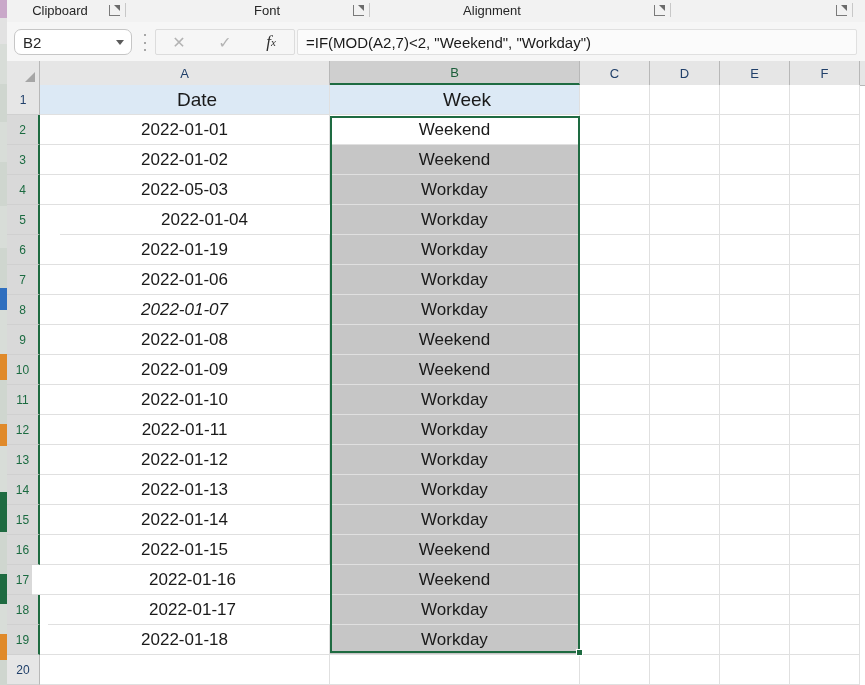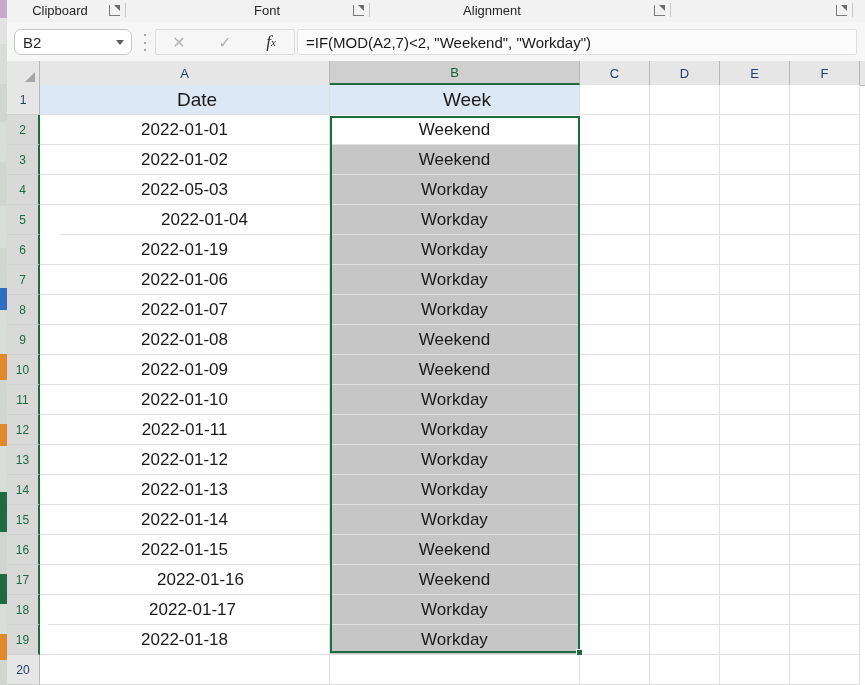--- a/index.html
+++ b/index.html
@@ -496,21 +496,21 @@
         <div class="cell sel-fill" style="left: 323px; width: 250px; top: 204px; height: 30px;">
           <span>Workday</span>
         </div>
         <div class="cell" style="left: 573px; width: 70px; top: 204px; height: 30px;"></div>
         <div class="cell" style="left: 643px; width: 70px; top: 204px; height: 30px;"></div>
         <div class="cell" style="left: 713px; width: 70px; top: 204px; height: 30px;"></div>
         <div class="cell" style="left: 783px; width: 70px; top: 204px; height: 30px;"></div>
         <div class="row-head selected" style="top: 234px; height: 30px;">
           <span>8</span>
         </div>
-        <div class="cell" style="left: 33px; width: 290px; top: 234px; height: 30px;">
+        <div class="cell" style="left: 33px; width: 290px; top: 234px; height: 30px; font-style: italic;">
           <span>2022-01-07</span>
         </div>
         <div class="cell sel-fill" style="left: 323px; width: 250px; top: 234px; height: 30px;">
           <span>Workday</span>
         </div>
         <div class="cell" style="left: 573px; width: 70px; top: 234px; height: 30px;"></div>
         <div class="cell" style="left: 643px; width: 70px; top: 234px; height: 30px;"></div>
         <div class="cell" style="left: 713px; width: 70px; top: 234px; height: 30px;"></div>
         <div class="cell" style="left: 783px; width: 70px; top: 234px; height: 30px;"></div>
         <div class="row-head selected" style="top: 264px; height: 30px;">
@@ -613,21 +613,21 @@
         <div class="cell sel-fill" style="left: 323px; width: 250px; top: 474px; height: 30px;">
           <span>Weekend</span>
         </div>
         <div class="cell" style="left: 573px; width: 70px; top: 474px; height: 30px;"></div>
         <div class="cell" style="left: 643px; width: 70px; top: 474px; height: 30px;"></div>
         <div class="cell" style="left: 713px; width: 70px; top: 474px; height: 30px;"></div>
         <div class="cell" style="left: 783px; width: 70px; top: 474px; height: 30px;"></div>
         <div class="row-head selected" style="top: 504px; height: 30px;">
           <span>17</span>
         </div>
-        <div class="cell" style="left: 33px; width: 322px; top: 504px; height: 30px; text-align: right;">
+        <div class="cell" style="left: 25px; width: 322px; top: 504px; height: 30px; text-align: right;">
           <span>2022-01-16</span>
         </div>
         <div class="cell sel-fill" style="left: 323px; width: 250px; top: 504px; height: 30px;">
           <span>Weekend</span>
         </div>
         <div class="cell" style="left: 573px; width: 70px; top: 504px; height: 30px;"></div>
         <div class="cell" style="left: 643px; width: 70px; top: 504px; height: 30px;"></div>
         <div class="cell" style="left: 713px; width: 70px; top: 504px; height: 30px;"></div>
         <div class="cell" style="left: 783px; width: 70px; top: 504px; height: 30px;"></div>
         <div class="row-head selected" style="top: 534px; height: 30px;">

